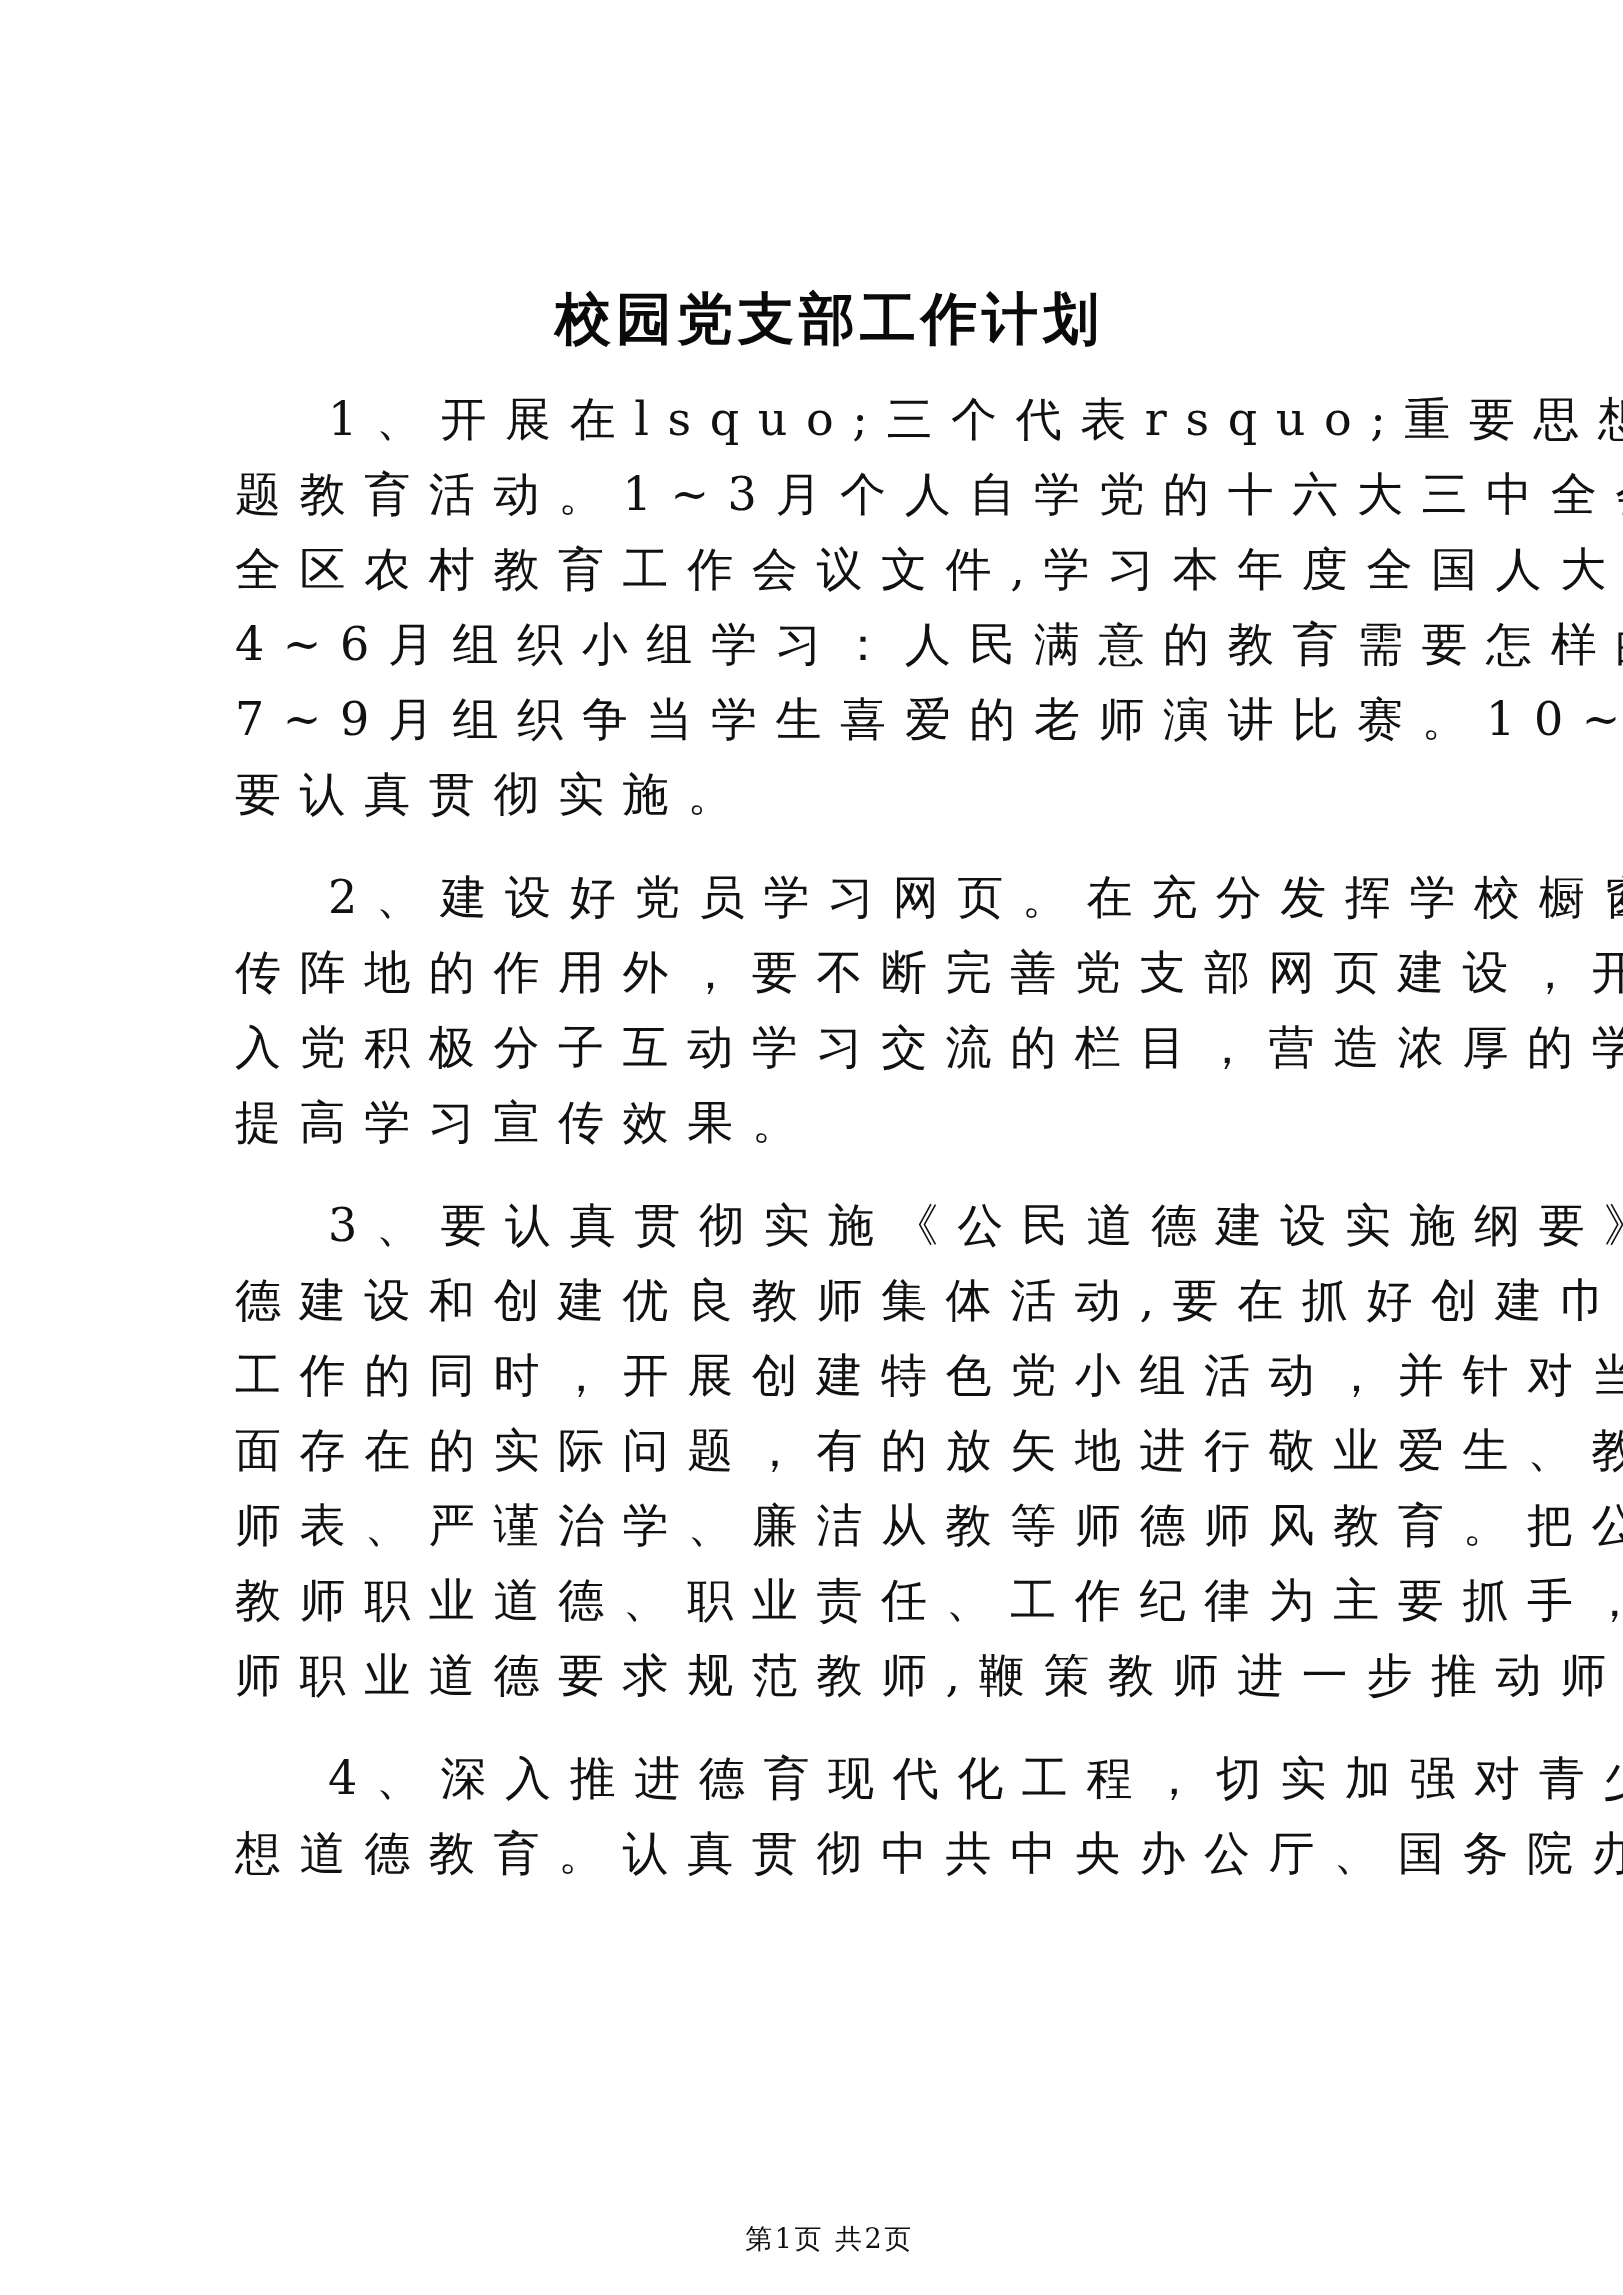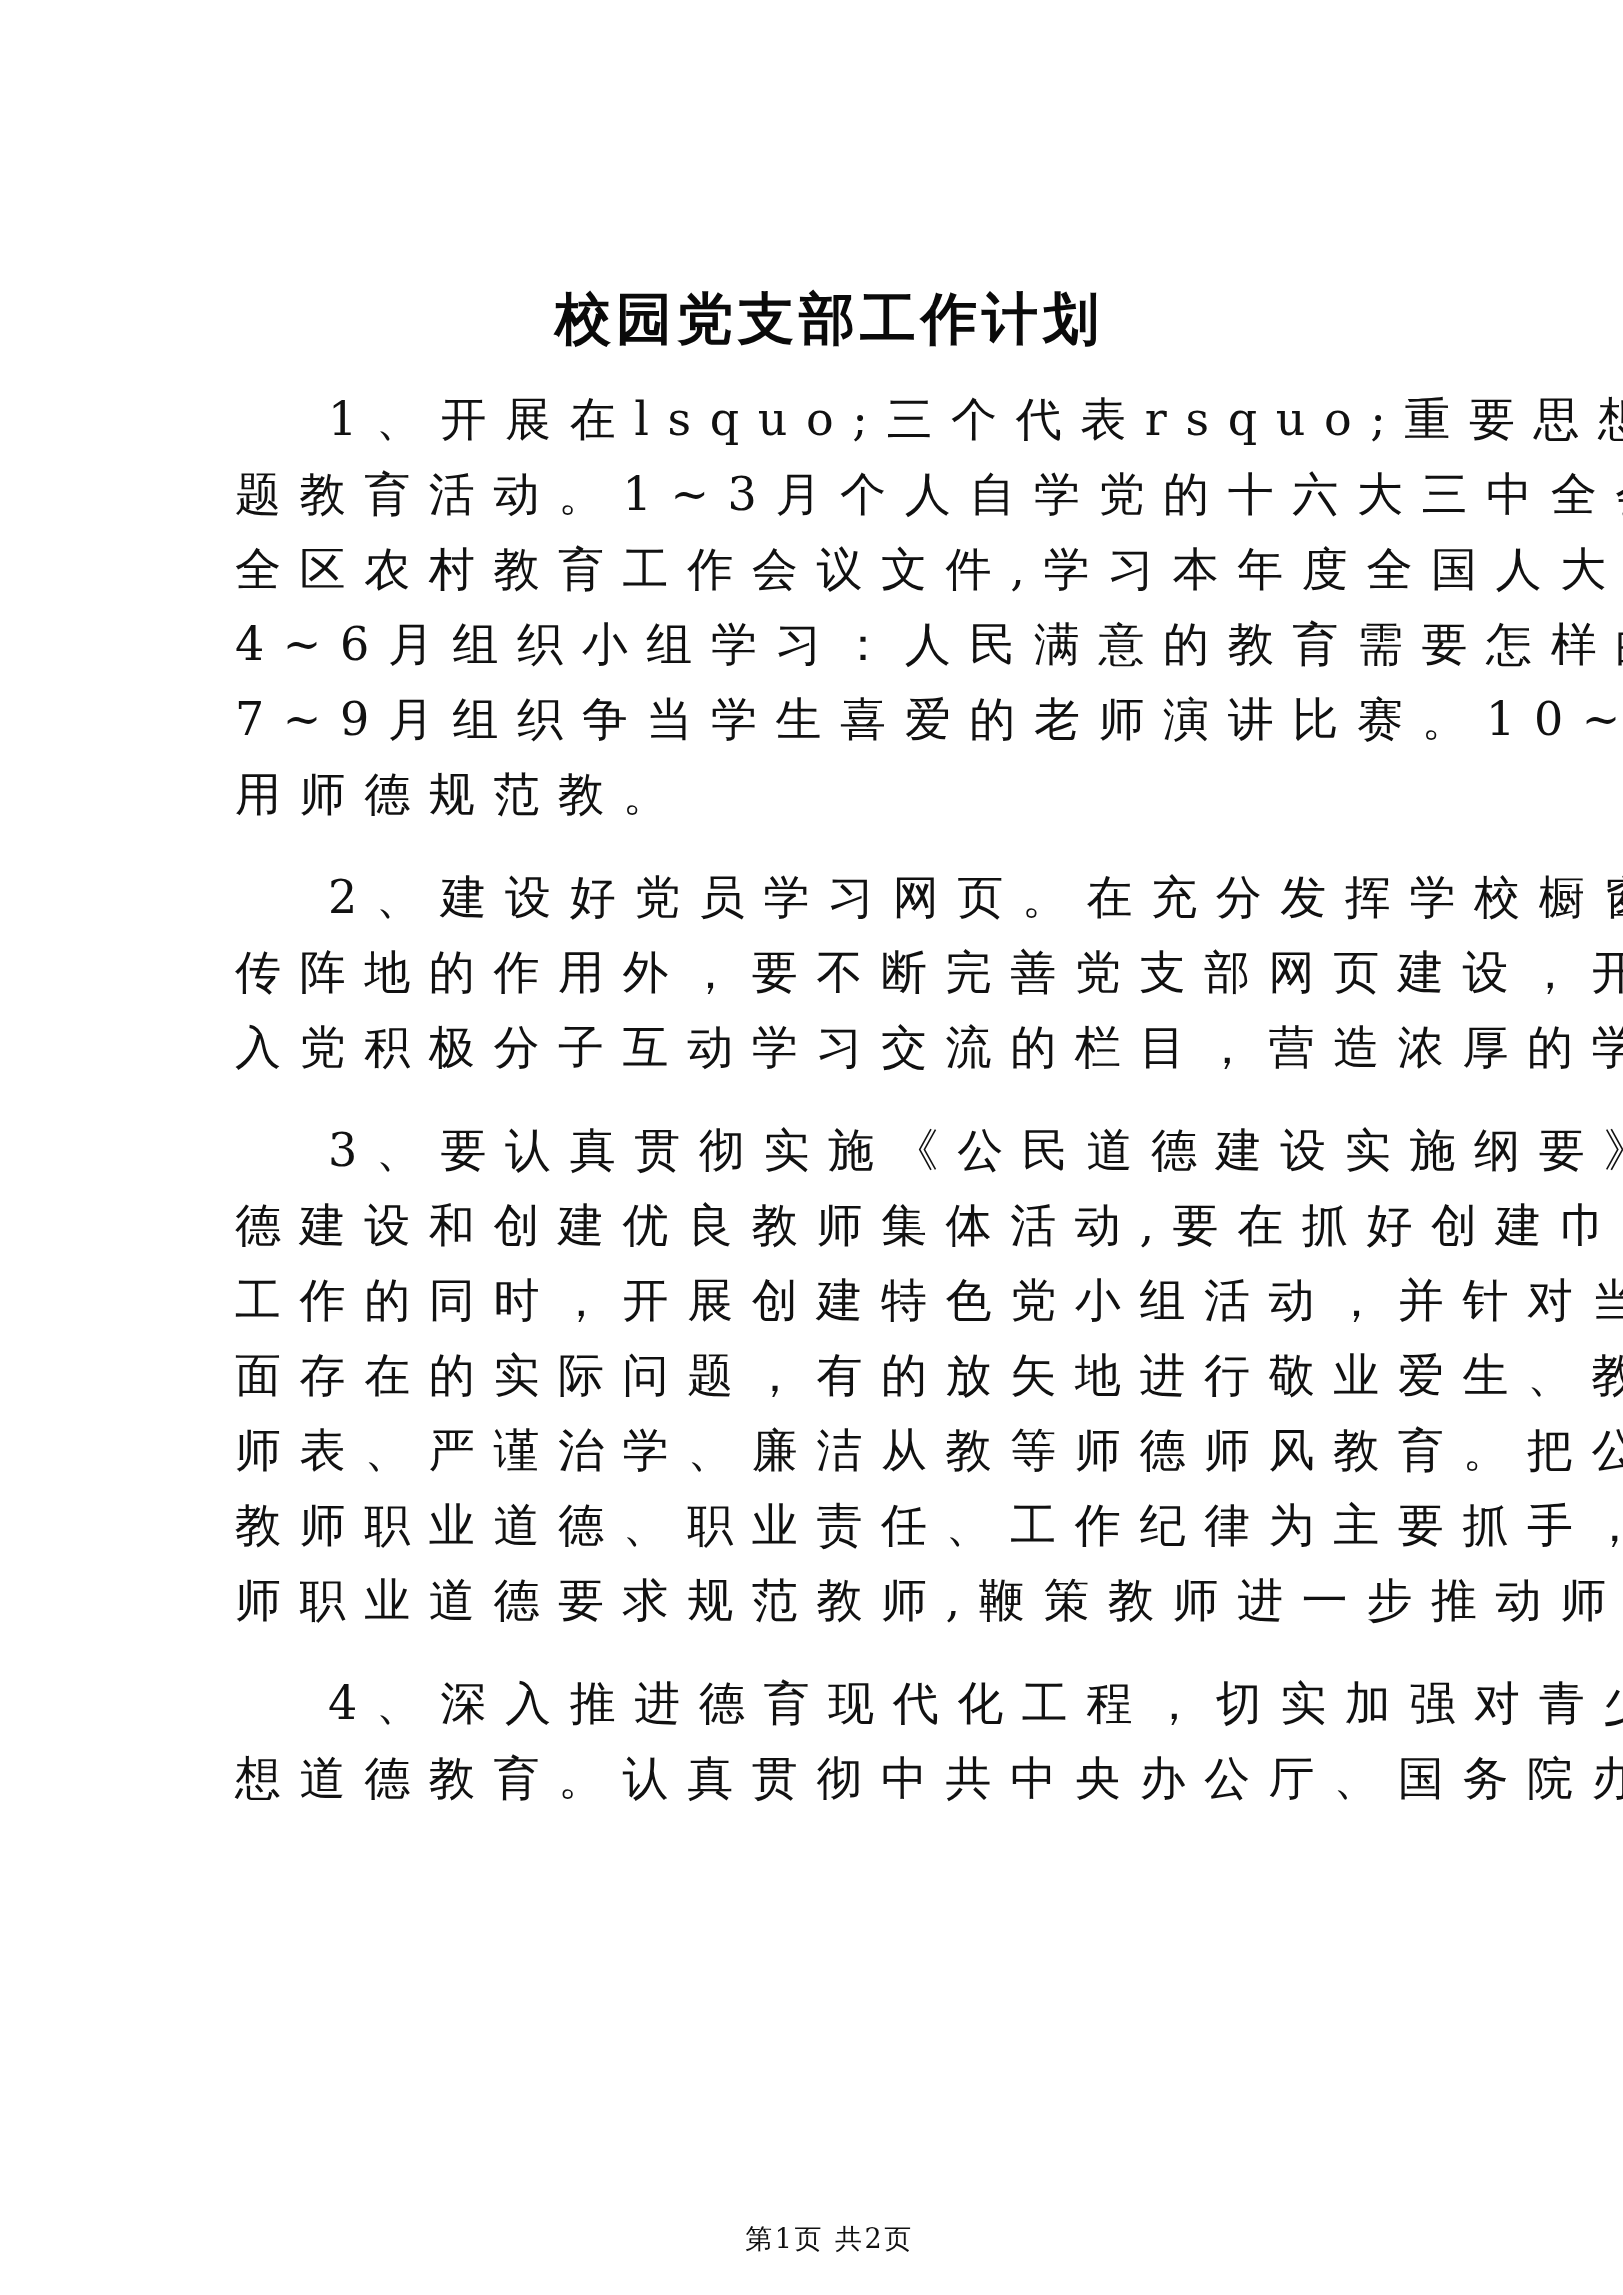--- a/index.html
+++ b/index.html
@@ -77,27 +77,28 @@
   <div class="title">校园党支部工作计划</div>
 
   <div class="body">
 
     <div class="para">
       <span class="line indent">1、开展在lsquo;三个代表rsquo;重要思想指引下提高的主</span>
       <span class="line">题教育活动。1~3月个人自学党的十六大三中全会文件和全国、</span>
       <span class="line">全区农村教育工作会议文件,学习本年度全国人大政府工作报告。</span>
       <span class="line">4~6月组织小组学习：人民满意的教育需要怎样的学校和老师。</span>
       <span class="line">7~9月组织争当学生喜爱的老师演讲比赛。10~12月组织教育教</span>
-      <span class="line">用师德规范教。</span>
+      <span class="line">要认真贯彻实施。</span>
     </div>
 
     <div class="para">
       <span class="line indent">2、建设好党员学习网页。在充分发挥学校橱窗、板报等宣</span>
       <span class="line">传阵地的作用外，要不断完善党支部网页建设，开设可供党员和</span>
       <span class="line">入党积极分子互动学习交流的栏目，营造浓厚的学习舆论氛围，</span>
+      <span class="line">提高学习宣传效果。</span>
     </div>
 
     <div class="para">
       <span class="line indent">3、要认真贯彻实施《公民道德建设实施纲要》，深入开展师</span>
       <span class="line">德建设和创建优良教师集体活动,要在抓好创建巾帼文明示范岗</span>
       <span class="line">工作的同时，开展创建特色党小组活动，并针对当前行风建设方</span>
       <span class="line">面存在的实际问题，有的放矢地进行敬业爱生、教书育人、为人</span>
       <span class="line">师表、严谨治学、廉洁从教等师德师风教育。把公民道德建设和</span>
       <span class="line">教师职业道德、职业责任、工作纪律为主要抓手，用师德规范教</span>
       <span class="line">师职业道德要求规范教师,鞭策教师进一步推动师德建设的深入</span>

